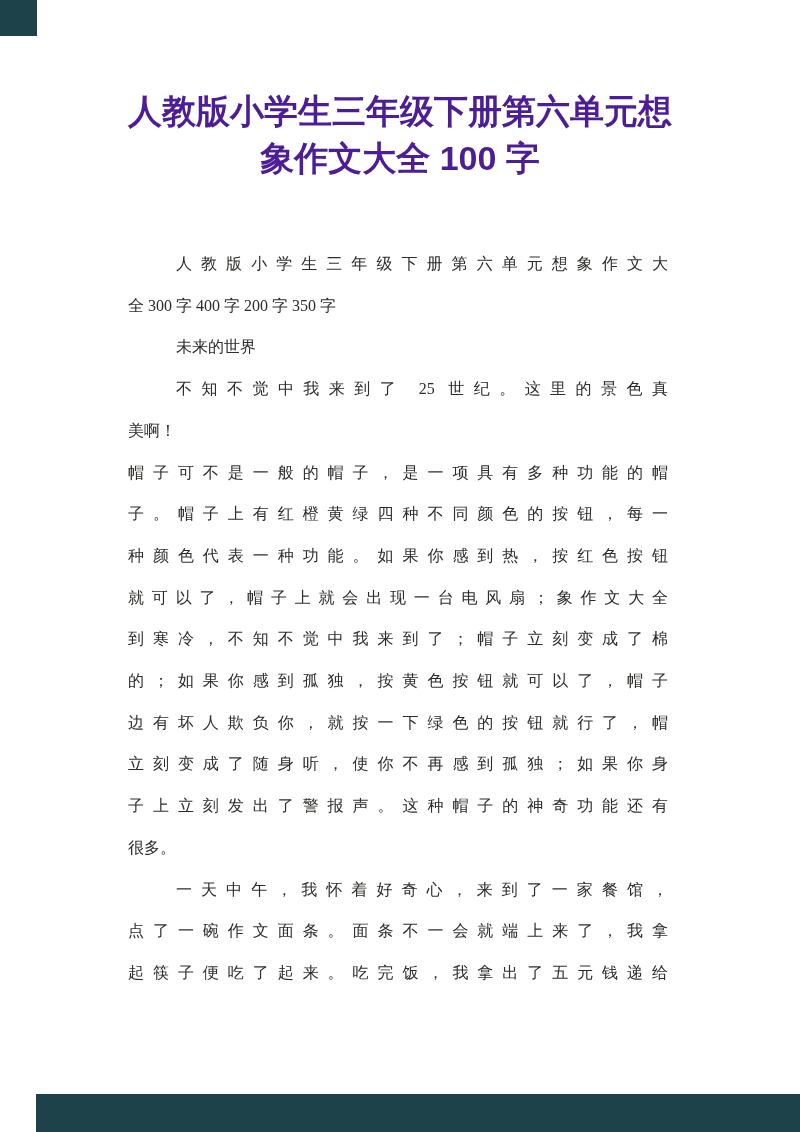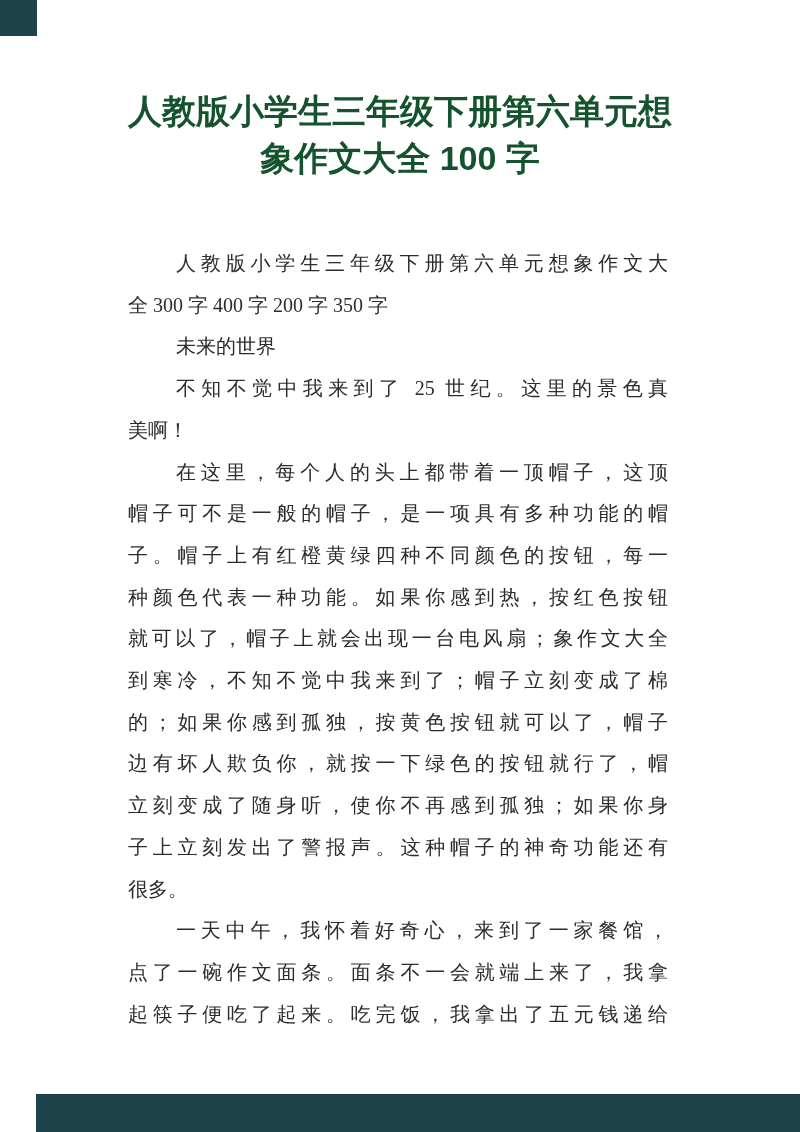--- a/index.html
+++ b/index.html
@@ -39,21 +39,21 @@
     font-size: 34px;
     line-height: 47px;
     text-align: center;
     color: #131313;
   }
   #body-text {
     position: absolute;
     left: 128px;
     top: 243px;
     width: 540px;
-    font-size: 20px;
+    font-size: 16px;
     line-height: 41.7px;
     color: #2e2c2a;
   }
   .tline {
     text-align: center;
   }
   .line {
     text-align: justify;
     text-align-last: left;
   }
@@ -62,31 +62,30 @@
   }
   .line.indent {
     text-indent: 48px;
   }
 </style>
 </head>
 <body>
 
 <div id="page" style="background: rgb(255, 255, 255);">
   <div id="corner-block" style="background: rgb(30, 66, 73);"></div>
-  <div id="doc-title" style="color: #14532d;">
+  <div id="doc-title" style="color: #4c1d95;">
       <div class="tline">人教版小学生三年级下册第六单元想</div>
       <div class="tline">象作文大全 100 字</div>
     </div>
   <div id="body-text" style="color: rgb(46, 44, 42);">
       <div class="line indent fill">人教版小学生三年级下册第六单元想象作文大</div>
       <div class="line">全 300 字 400 字 200 字 350 字</div>
       <div class="line indent">未来的世界</div>
       <div class="line indent fill">不知不觉中我来到了 25 世纪。这里的景色真</div>
       <div class="line">美啊！</div>
-      <div class="line indent fill">在这里，每个人的头上都带着一顶帽子，这顶</div>
       <div class="line fill">帽子可不是一般的帽子，是一项具有多种功能的帽</div>
       <div class="line fill">子。帽子上有红橙黄绿四种不同颜色的按钮，每一</div>
       <div class="line fill">种颜色代表一种功能。如果你感到热，按红色按钮</div>
       <div class="line fill">就可以了，帽子上就会出现一台电风扇；象作文大全</div>
       <div class="line fill">到寒冷，不知不觉中我来到了；帽子立刻变成了棉</div>
       <div class="line fill">的；如果你感到孤独，按黄色按钮就可以了，帽子</div>
       <div class="line fill">边有坏人欺负你，就按一下绿色的按钮就行了，帽</div>
       <div class="line fill">立刻变成了随身听，使你不再感到孤独；如果你身</div>
       <div class="line fill">子上立刻发出了警报声。这种帽子的神奇功能还有</div>
       <div class="line">很多。</div>

